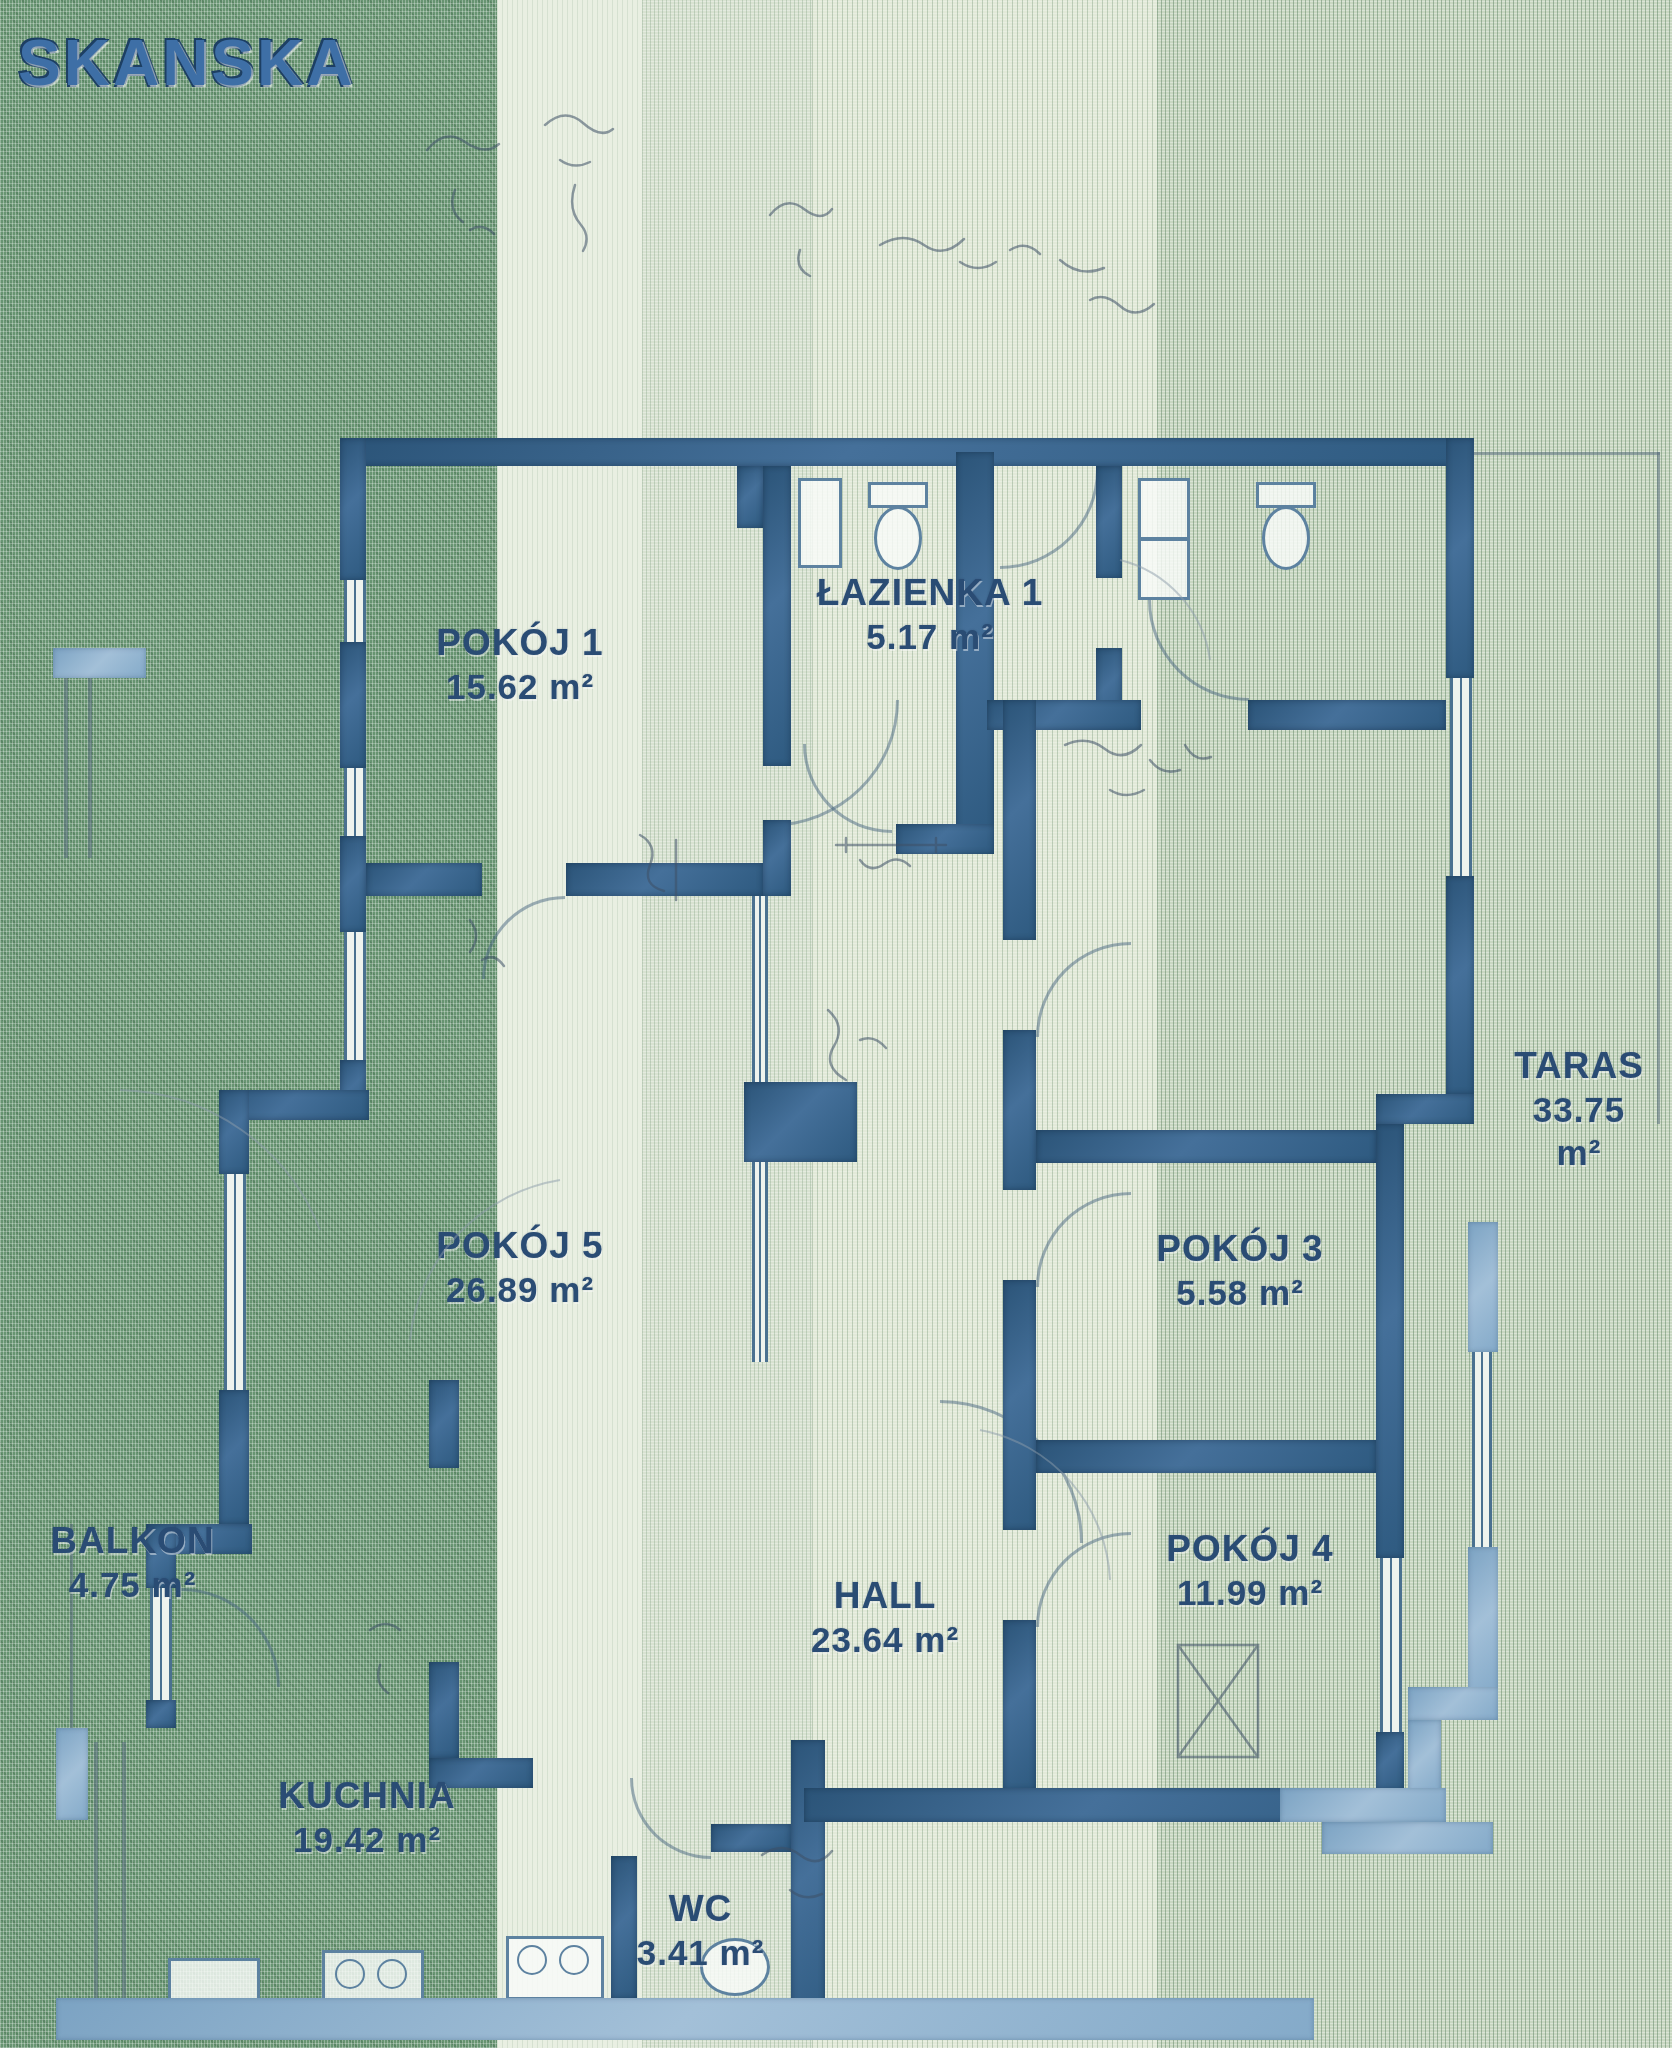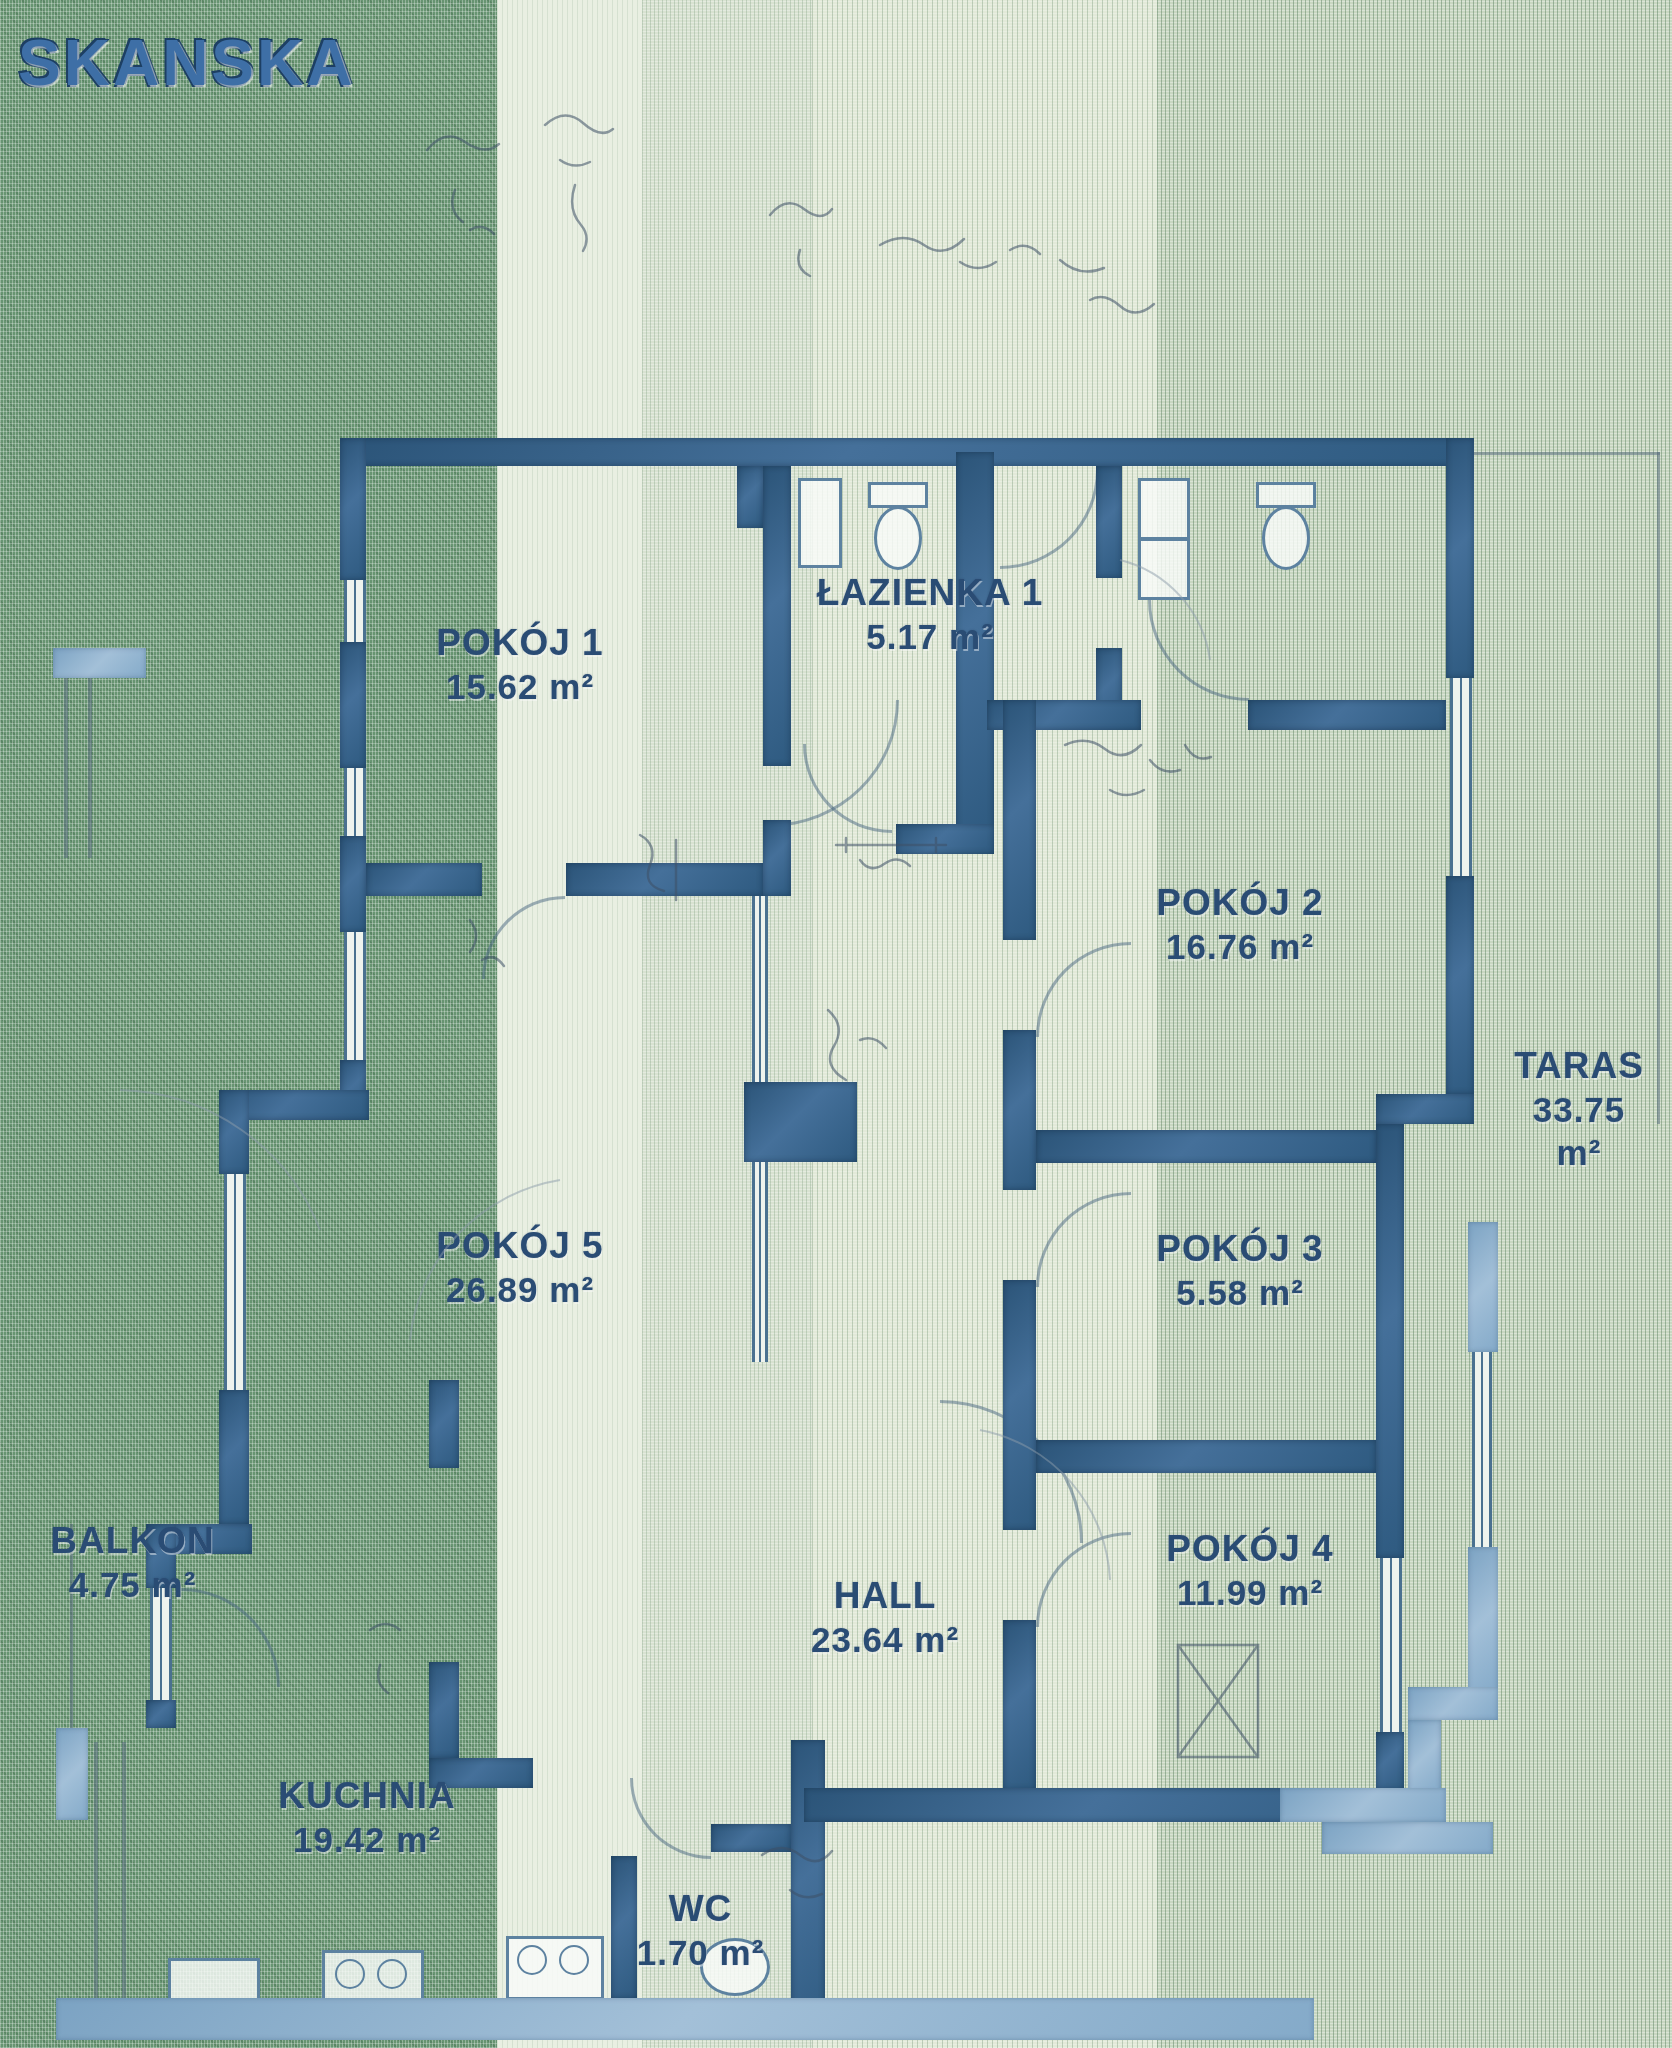--- a/index.html
+++ b/index.html
@@ -198,24 +198,20 @@
   </svg>
 
   <div class="rlabel" style="left:420px;top:622px;width:200px">
     <div class="rn">POKÓJ 1</div>
     <div class="ra">15.62 m²</div>
   </div>
   <div class="rlabel" style="left:795px;top:572px;width:270px">
     <div class="rn">ŁAZIENKA 1</div>
     <div class="ra">5.17 m²</div>
   </div>
-  <div class="rlabel" style="left:1135px;top:882px;width:210px">
-    <div class="rn">POKÓJ 2</div>
-    <div class="ra">16.76 m²</div>
-  </div>
   <div class="rlabel" style="left:1505px;top:1045px;width:148px">
     <div class="rn">TARAS</div>
     <div class="ra">33.75 m²</div>
   </div>
   <div class="rlabel" style="left:420px;top:1225px;width:200px">
     <div class="rn">POKÓJ 5</div>
     <div class="ra">26.89 m²</div>
   </div>
   <div class="rlabel" style="left:1140px;top:1228px;width:200px">
     <div class="rn">POKÓJ 3</div>
@@ -232,16 +228,16 @@
   <div class="rlabel" style="left:1142px;top:1528px;width:216px">
     <div class="rn">POKÓJ 4</div>
     <div class="ra">11.99 m²</div>
   </div>
   <div class="rlabel" style="left:262px;top:1775px;width:210px">
     <div class="rn">KUCHNIA</div>
     <div class="ra">19.42 m²</div>
   </div>
   <div class="rlabel" style="left:608px;top:1888px;width:185px">
     <div class="rn">WC</div>
-    <div class="ra">1.70 m²</div>
+    <div class="ra">3.41 m²</div>
   </div>
 
 </div>
 
 </body></html>

